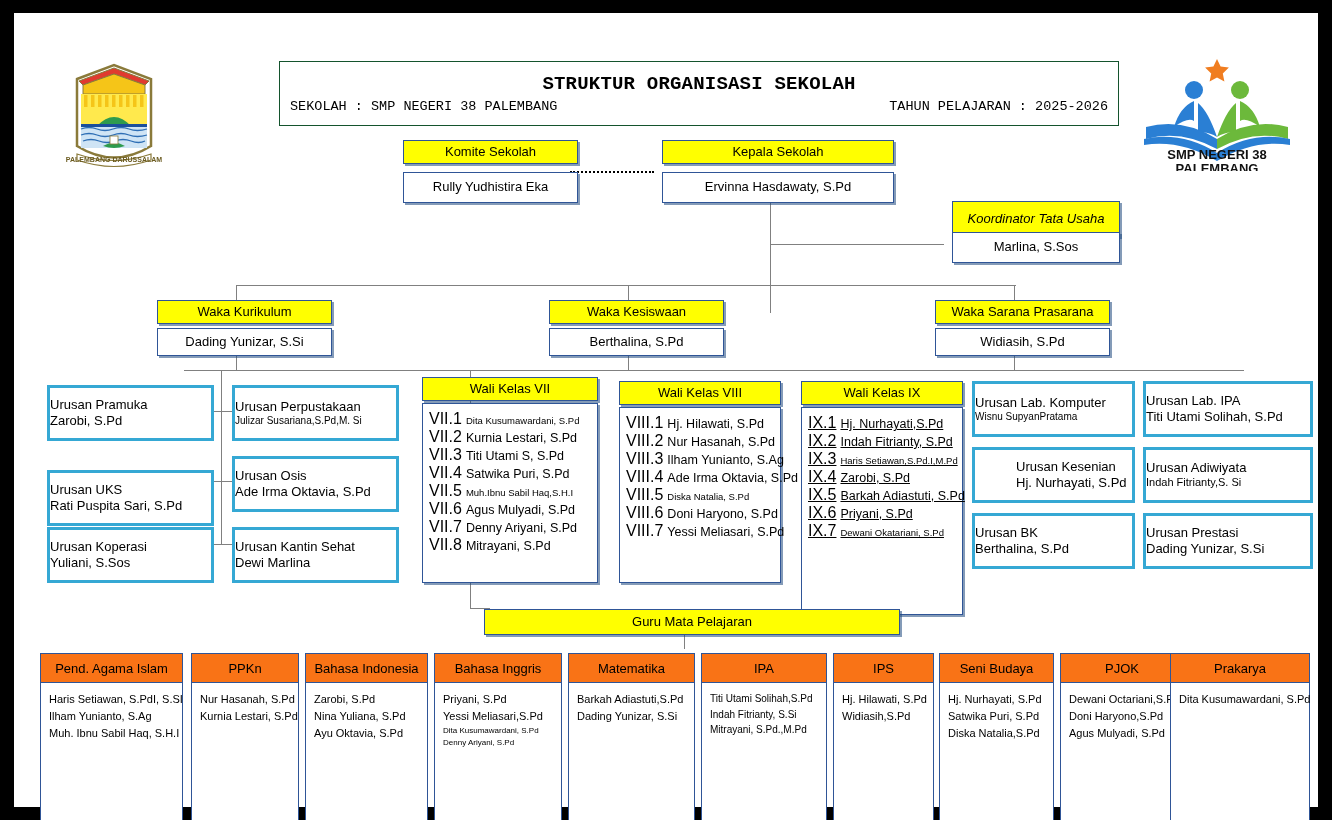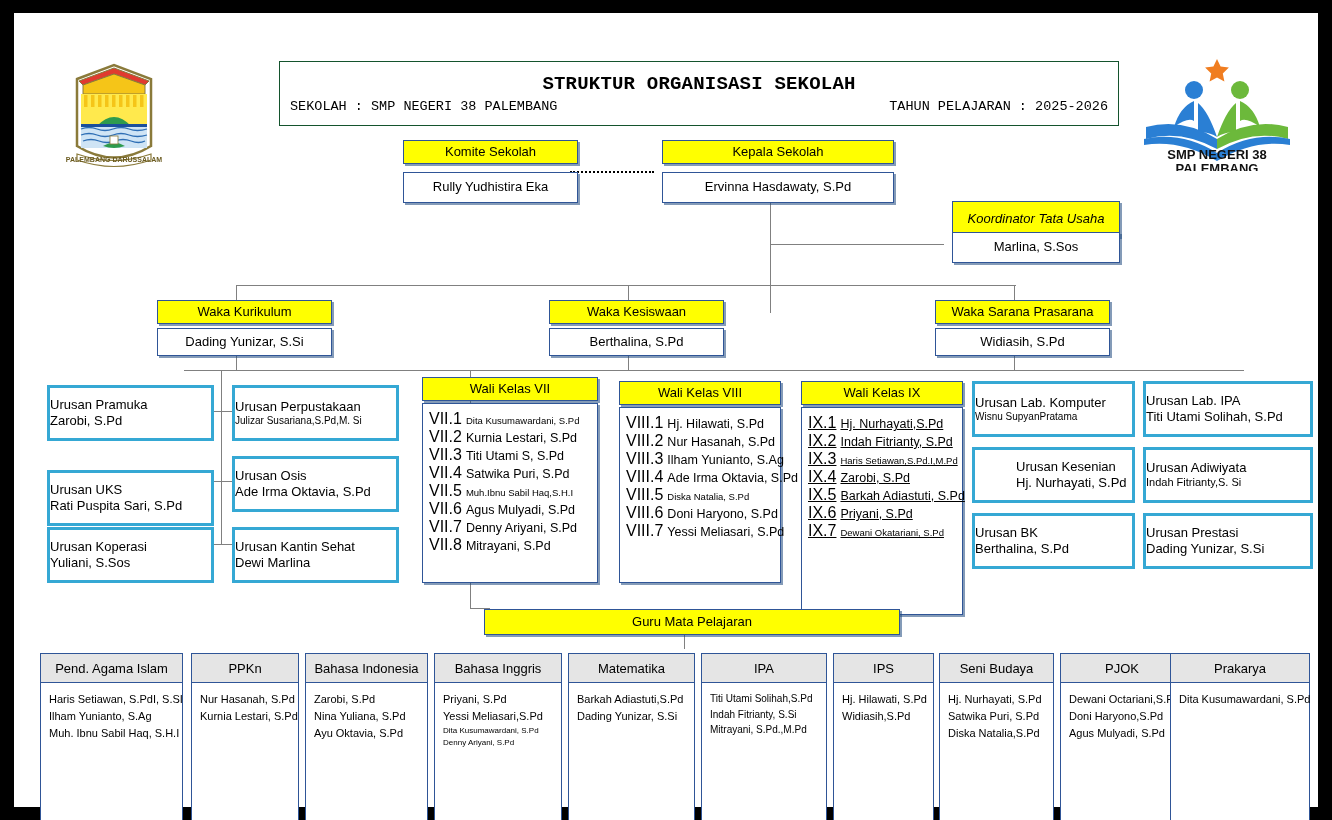--- a/index.html
+++ b/index.html
@@ -21,21 +21,21 @@
   .vline{background:#808080;width:1px;}
   .hline{background:#808080;height:1px;}
   .dotted{border-top:2px dotted #000;height:0;} .t13{font-size:13px;}
   .t11{font-size:11px;} .t10{font-size:10px;} .t9{font-size:11px;} .t8{font-size:8px;}
 
   .listrow{display:flex;align-items:baseline;padding:0 6px;height:18px;}
   .listrow .num{flex:0 0 auto;font-size:16px;margin-right:4px;white-space:nowrap;}
   .listrow .nm{font-size:12.5px;white-space:nowrap;}
   .listrow .nm.sm{font-size:9.5px;}
 
-  .subjhdr{background:#e5e5e5;border:1px solid #2f5597;display:flex;align-items:center;
+  .subjhdr{background:#f97316;border:1px solid #2f5597;display:flex;align-items:center;
            justify-content:center;font-size:13px;height:28px;text-align:right;}
   .subjbody{background:#fff;border:1px solid #2f5597;border-top:none;padding:8px 6px 4px 8px;}
   .subjbody div{line-height:1.55;white-space:nowrap;}
 
   .titlewrap{display:flex;flex-direction:column;height:100%;justify-content:center;}
   .ttl{font-size:19px;font-weight:bold;text-align:center;letter-spacing:.2px;}
   .subrow{display:flex;justify-content:space-between;padding:0 10px;font-size:13.5px;margin-top:4px;}
 </style>
 </head>
 <body>

